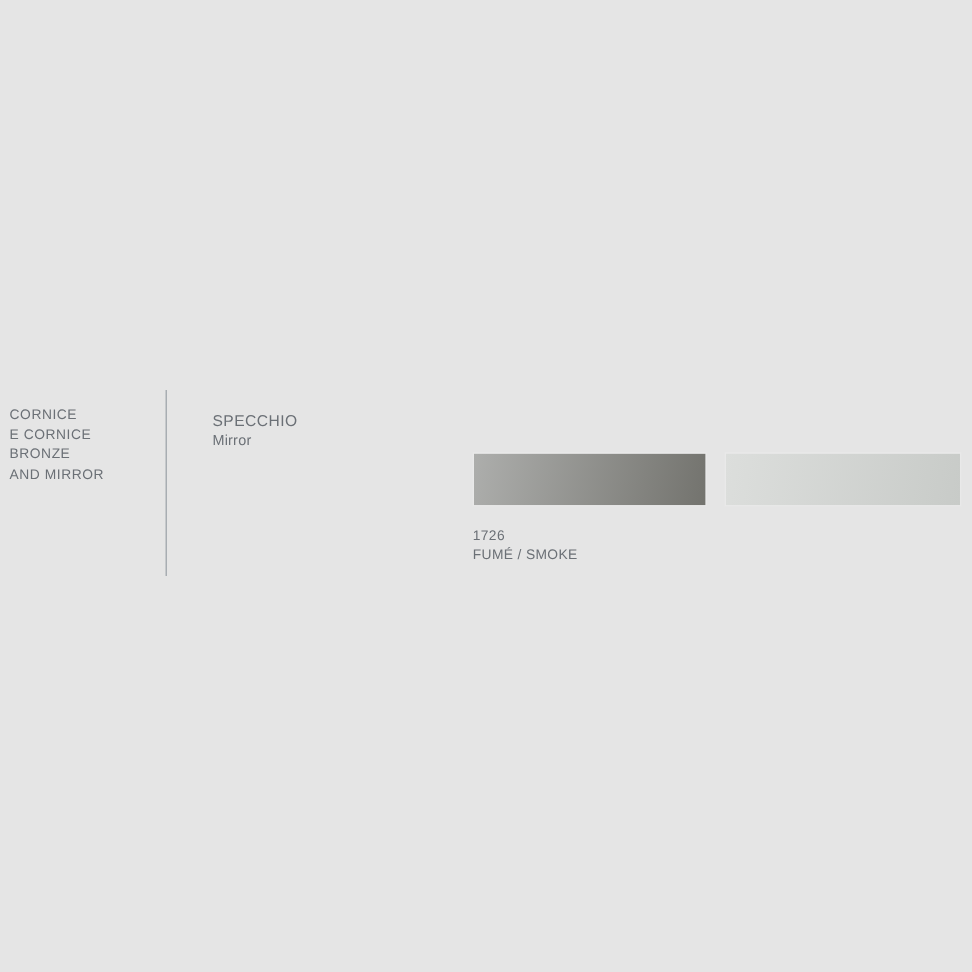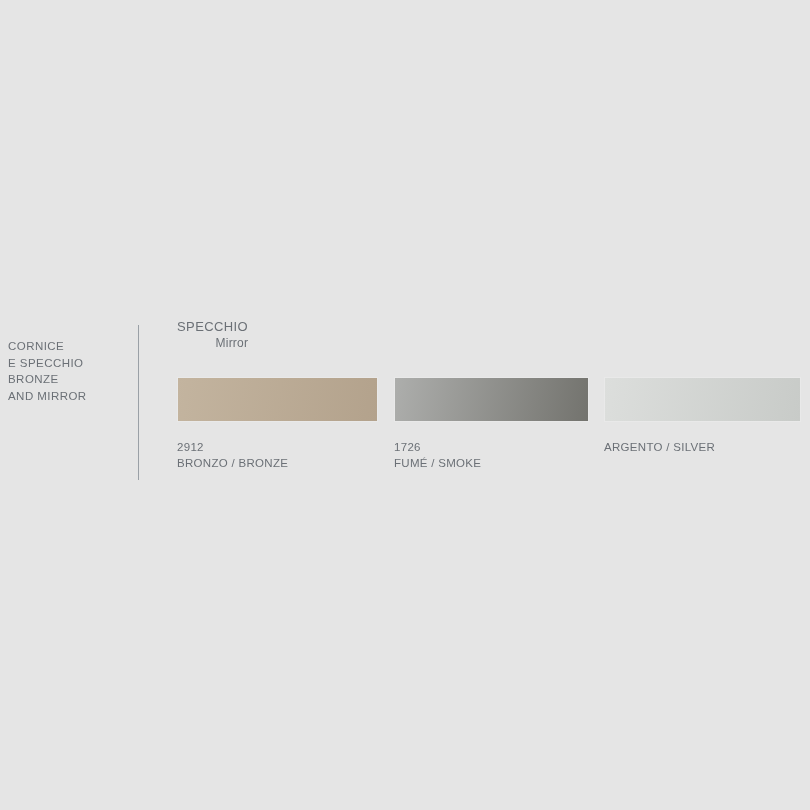--- a/index.html
+++ b/index.html
@@ -47,38 +47,37 @@
     top: 325px;
     width: 1px;
     height: 155px;
     background: #9aa0a6;
   }
 
   
   .group-titles {
     position: absolute;
     left: 177px;
-    top: 318px;
+    top: 342px;
   }
   .group-title-it {
     display: block;
     color: #6b7076;
     font-size: 13px;
     line-height: 17px;
     letter-spacing: 0.4px;
     white-space: nowrap;
   }
   .group-title-en {
     display: block;
     color: #6b7076;
     font-size: 12px;
     line-height: 16px;
     letter-spacing: 0.2px;
     white-space: nowrap;
-    text-align: right;
   }
 
   
   .swatch-row {
     position: absolute;
     left: 177px;
     top: 377px;
     width: 624px;
     height: 100px;
   }
@@ -108,51 +107,43 @@
   .swatch-code { display: block; }
   .swatch-name { display: block; }
 </style>
 </head>
 <body>
 
 <div id="finish-sheet">
 
   <div class="category-heading">
     <span class="line">CORNICE</span>
-    <span class="line">E SPECCHIO</span>
+    <span class="line">E CORNICE</span>
     <span class="line">BRONZE</span>
     <span class="line">AND MIRROR</span>
   </div>
 
   <div class="vertical-rule"></div>
 
   <div class="group-titles">
     <span class="group-title-it">SPECCHIO</span>
     <span class="group-title-en">Mirror</span>
   </div>
 
   <div class="swatch-row">
 
-    <div class="swatch-item item-0">
-      <div class="swatch-chip" id="chip-0" style="background: linear-gradient(100deg, rgb(195, 180, 159) 0%, rgb(179, 162, 140) 100%);"></div>
-      <div class="swatch-caption">
-        <span class="swatch-code">2912</span>
-        <span class="swatch-name">BRONZO / BRONZE</span>
-      </div>
-    </div>
 
     <div class="swatch-item item-1">
       <div class="swatch-chip" id="chip-1" style="background: linear-gradient(100deg, rgb(173, 174, 172) 0%, rgb(115, 115, 110) 100%);"></div>
       <div class="swatch-caption">
         <span class="swatch-code">1726</span>
         <span class="swatch-name">FUMÉ / SMOKE</span>
       </div>
     </div>
 
     <div class="swatch-item item-2">
       <div class="swatch-chip" id="chip-2" style="background: linear-gradient(100deg, rgb(220, 222, 220) 0%, rgb(200, 203, 200) 100%);"></div>
       <div class="swatch-caption">
-        <span class="swatch-name">ARGENTO / SILVER</span>
       </div>
     </div>
 
   </div>
 </div>
 
 </body></html>

